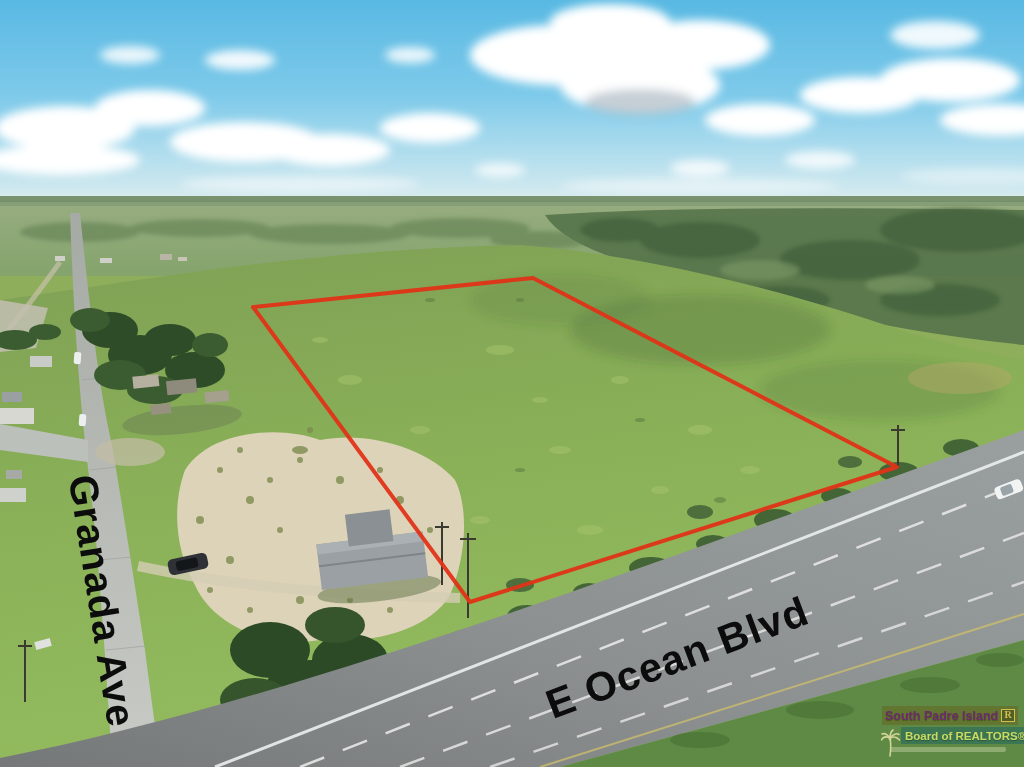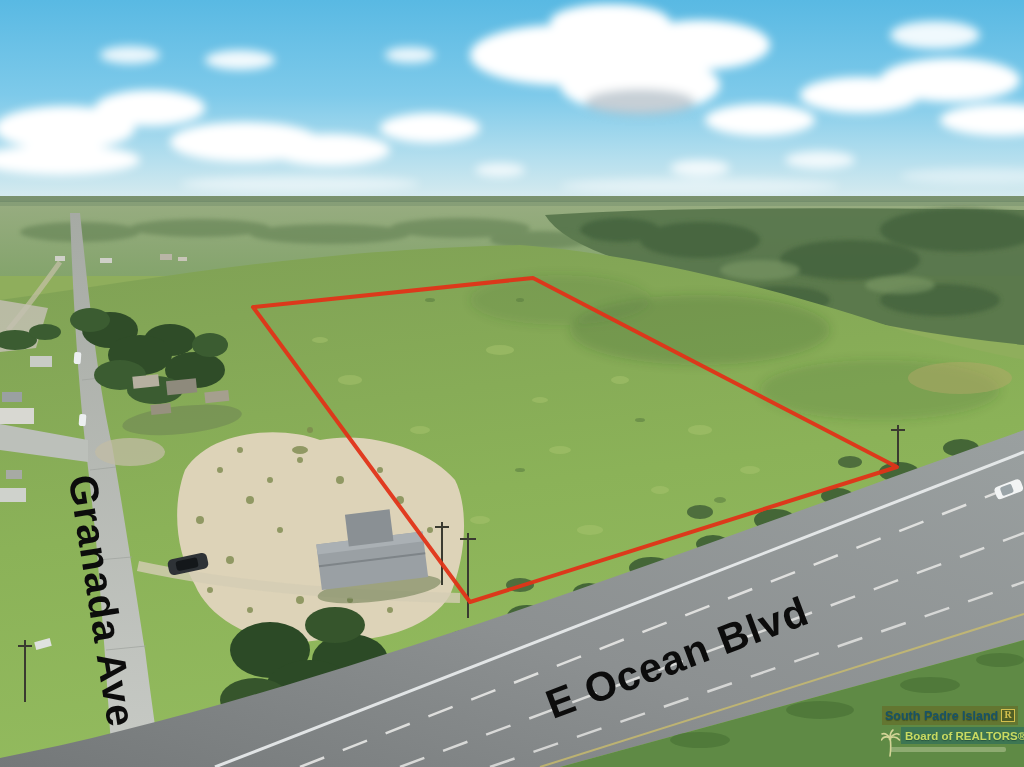--- a/index.html
+++ b/index.html
@@ -10,21 +10,21 @@
   
   .street-label{position:absolute;color:#0c0c0c;font-weight:700;white-space:nowrap;
                 line-height:1;letter-spacing:1px;}
   .label-granada{left:102px;top:472px;font-size:40px;transform:rotate(81deg);transform-origin:0 0;}
   .label-ocean{left:548px;top:686px;font-size:41px;transform:rotate(-20.5deg);transform-origin:0 50%;}
 
   
   .watermark{position:absolute;left:880px;top:706px;width:136px;height:54px;opacity:.85;}
   .wm-row1{position:absolute;left:2px;top:0;height:19px;padding:0 3px;display:flex;align-items:center;gap:3px;
            background:rgba(104,96,28,.55);}
-  .wm-row1 .wm-text{color:#0c4a6e;font-size:12.5px;font-weight:700;white-space:nowrap;
+  .wm-row1 .wm-text{color:#701a75;font-size:12.5px;font-weight:700;white-space:nowrap;
            text-shadow:0 1px 1px rgba(40,40,0,.55);}
   .wm-rbox{width:14px;height:13px;border:1.5px solid #e7c94f;box-sizing:border-box;
            background:rgba(55,55,18,.45);color:#e7c94f;font-family:"Liberation Serif",serif;
            font-weight:700;font-size:10px;line-height:10px;text-align:center;}
   .wm-row2{position:absolute;left:21px;top:21px;height:17px;padding:0 4px;display:flex;align-items:center;
            background:rgba(24,94,100,.55);}
   .wm-row2 .wm-text{color:#dcea67;font-size:11.5px;font-weight:700;white-space:nowrap;
            text-shadow:0 1px 1px rgba(0,40,40,.5);}
   .wm-tagline{position:absolute;left:10px;top:41px;width:116px;height:5px;border-radius:2px;
            background:rgba(235,235,200,.4);}

